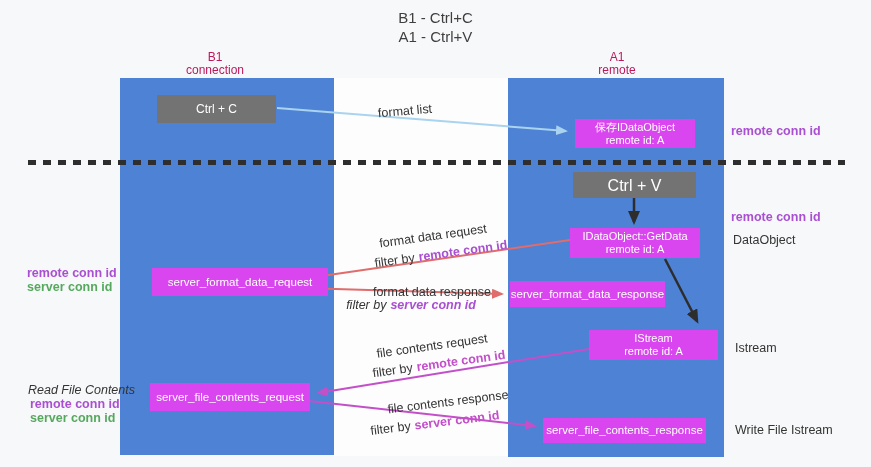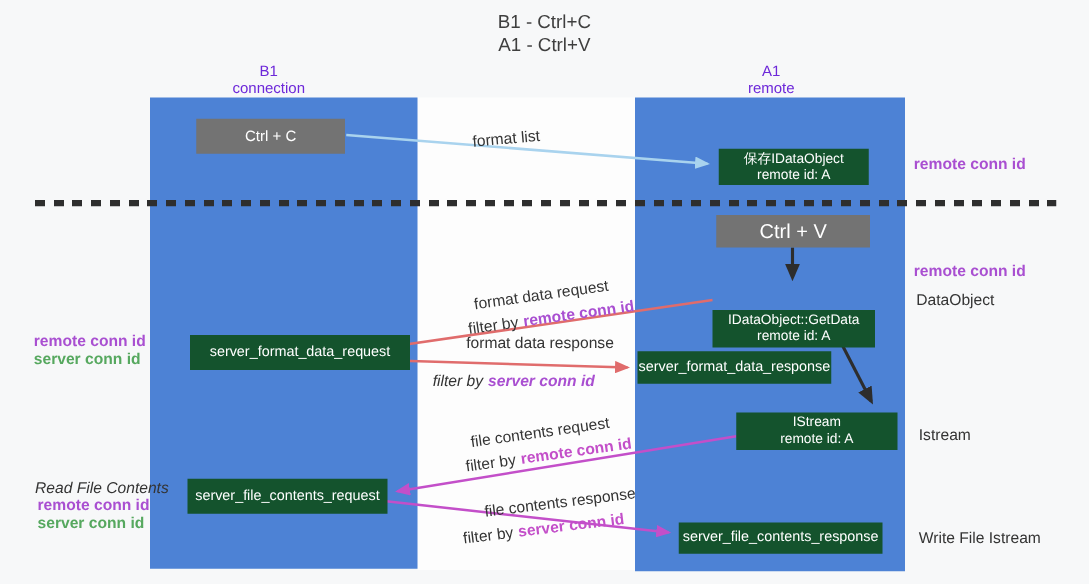--- a/index.html
+++ b/index.html
@@ -7,30 +7,30 @@
     position:relative;width:871px;height:467px;overflow:hidden;
     font-family:"Liberation Sans","DejaVu Sans",sans-serif;
     background:#f7f8f9;color:#3a3a3a;
   }
   .abs{position:absolute;}
   .mid-strip{left:334px;top:78px;width:174px;height:378px;background:#fdfdfd;z-index:0;}
   .lane{background:#4d82d5;z-index:1;}
   .lane-left{left:120px;top:78px;width:214px;height:377px;}
   .lane-right{left:508px;top:78px;width:216px;height:379px;}
   .title{left:300px;top:8px;width:271px;text-align:center;font-size:15px;line-height:19px;color:#3f3f3f;z-index:4;}
-  .lane-header{text-align:center;font-size:12px;line-height:13px;color:#6d28d9;z-index:4;}
+  .lane-header{text-align:center;font-size:12px;line-height:13px;color:#be185d;z-index:4;}
   svg.arrows{left:0;top:0;z-index:2;}
   .node{z-index:3;display:flex;flex-direction:column;align-items:center;justify-content:center;
         color:#fff;font-size:11.5px;line-height:13px;text-align:center;}
   .node-green{background:#737373;}
-  .node-orange{background:#14532d;}
+  .node-orange{background:#d946ef;}
   .node-ctrl-c{left:157px;top:95px;width:119px;height:28px;font-size:12px;}
   .node-save{left:575px;top:119px;width:120px;height:29px;font-size:11px;}
   .node-ctrl-v{left:573px;top:172px;width:123px;height:26px;font-size:16px;}
-  .node-getdata{left:570px;top:228px;width:130px;height:30px;font-size:11px;margin-top:20px;}
+  .node-getdata{left:570px;top:228px;width:130px;height:30px;font-size:11px;}
   .node-format-req{left:152px;top:268px;width:176px;height:28px;}
   .node-format-resp{left:510px;top:281px;width:155px;height:26px;}
   .node-istream{left:589px;top:330px;width:129px;height:30px;font-size:11px;}
   .node-file-req{left:150px;top:383px;width:160px;height:28px;}
   .node-file-resp{left:543px;top:418px;width:163px;height:25px;}
   .dashed-line{left:28px;top:160px;width:817px;height:5px;z-index:5;
     background:repeating-linear-gradient(90deg,#2e2e2e 0 8px,transparent 8px 15px);}
   .lbl{z-index:4;font-size:12.5px;line-height:14px;color:#343434;white-space:nowrap;}
   .lbl-center{transform:translate(-50%,-50%);}
   .rot8{transform:translate(-50%,-50%) rotate(-8deg);}
@@ -122,21 +122,21 @@
   <div class="abs node node-orange node-file-resp">
     <span>server_file_contents_response</span>
   </div>
 
   <div class="abs lbl rot5" style="left:405px;top:111px;">format list</div>
 
   <div class="abs lbl rot8" style="left:433px;top:236px;">format data request</div>
   <div class="abs lbl rot8" style="left:441px;top:254px;">
     <span class="filter-gap">filter by</span><span class="purple">remote conn id</span>
   </div>
-  <div class="abs lbl lbl-center" style="left:432px;top:274px;">format data response</div>
+  <div class="abs lbl lbl-center" style="left:432px;top:292px;">format data response</div>
   <div class="abs lbl lbl-center" style="left:411px;top:305px;font-style:italic;">
     <span class="filter-gap">filter by</span><span class="purple">server conn id</span>
   </div>
 
   <div class="abs lbl rot8" style="left:432px;top:346px;">file contents request</div>
   <div class="abs lbl rot8" style="left:439px;top:364px;">
     <span class="filter-gap">filter by</span><span class="magenta">remote conn id</span>
   </div>
   <div class="abs lbl rot7" style="left:448px;top:402px;">file contents response</div>
   <div class="abs lbl rot7" style="left:435px;top:423px;">

